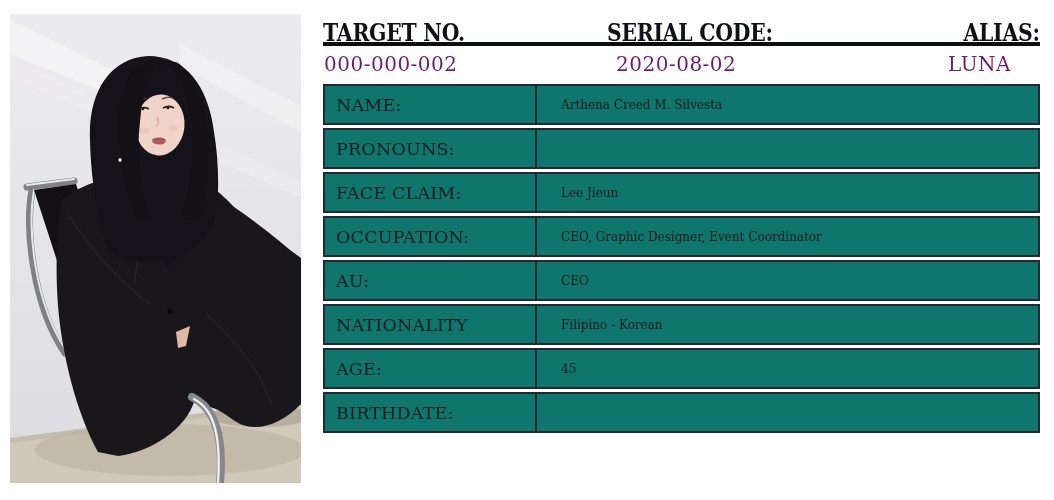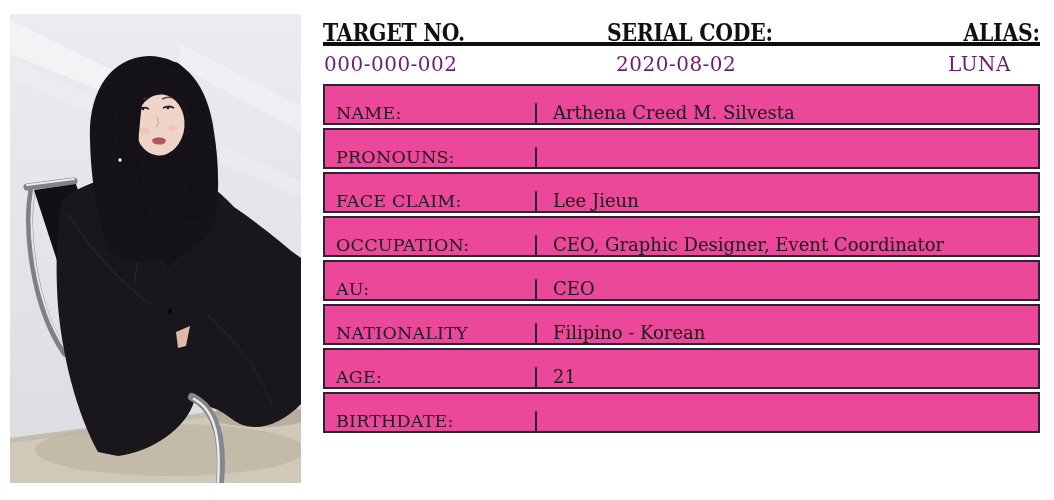--- a/index.html
+++ b/index.html
@@ -38,30 +38,30 @@
     position:absolute; top:0; font-size:20px; letter-spacing:.5px;
     white-space:nowrap; color:#701a75;
   }
   .v1 { left:1px; }
   .v2 { left:293px; }
   .v3 { right:29px; font-size:21px; }
 
   .rows { margin-top:2px; }
   .row {
     height:41px; margin-bottom:3px; border:2px solid #222834;
-    display:flex; background:#ec4899; box-sizing:border-box;align-items:flex-end;
+    display:flex; background:#0f766e; box-sizing:border-box;
   }
   .lbl {
     width:212px; border-right:2px solid #222834; box-sizing:border-box;
     display:flex; align-items:center; padding-left:11px;
     font-size:17.5px; letter-spacing:.2px; color:#1a1c21; white-space:nowrap;
   }
   .val {
-    flex:1; display:flex; align-items:center; padding-left:16px;
-    font-size:18px; color:#17191d; white-space:nowrap;
+    flex:1; display:flex; align-items:center; padding-left:24px;
+    font-size:12px; color:#17191d; white-space:nowrap;
   }
 </style>
 </head>
 <body>
 
 <div class="photo">
   <svg viewBox="0 0 291 469" preserveAspectRatio="none">
     <defs>
       <linearGradient id="wallg" x1="0" y1="0" x2="0" y2="1">
         <stop offset="0" stop-color="#ecebef"></stop>
@@ -191,20 +191,20 @@
     <div class="row">
       <div class="lbl">AU:</div>
       <div class="val">CEO</div>
     </div>
     <div class="row">
       <div class="lbl">NATIONALITY</div>
       <div class="val">Filipino - Korean</div>
     </div>
     <div class="row">
       <div class="lbl">AGE:</div>
-      <div class="val">21</div>
+      <div class="val">45</div>
     </div>
     <div class="row">
       <div class="lbl">BIRTHDATE:</div>
     </div>
   </div>
 
 </div>
 
 </body></html>

